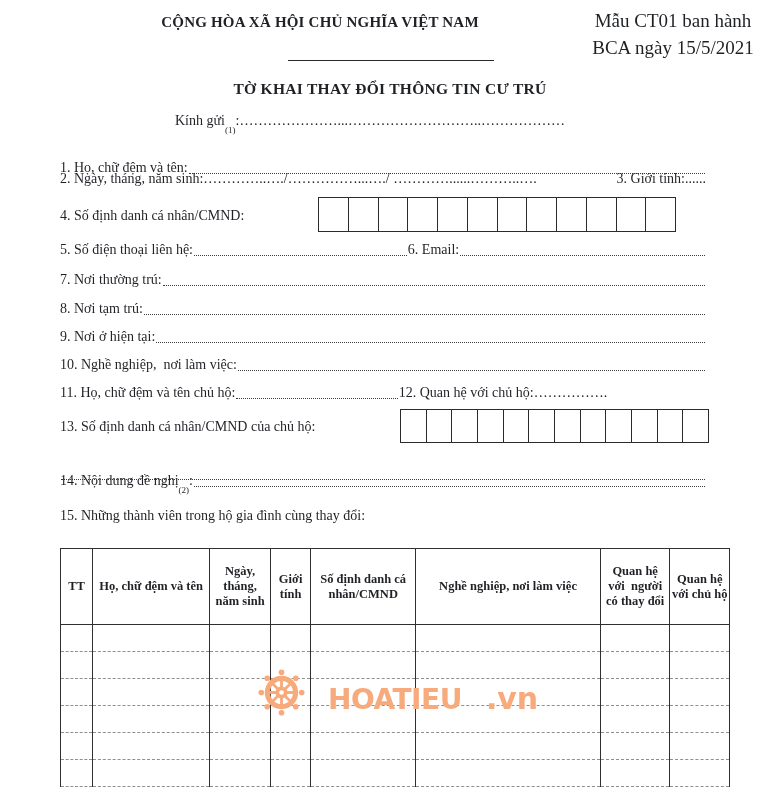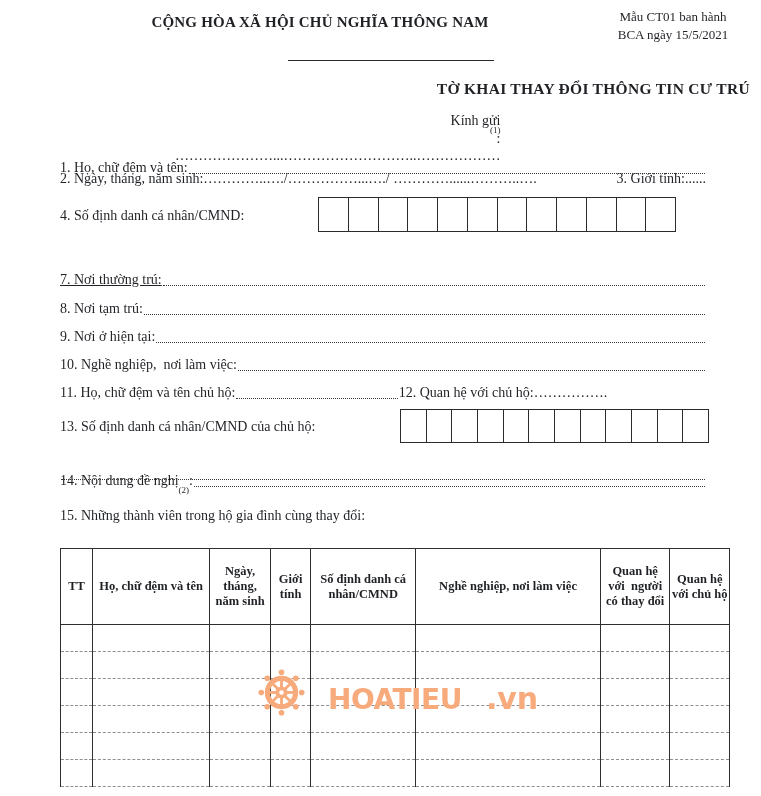--- a/index.html
+++ b/index.html
@@ -9,30 +9,30 @@
   }
   
   .nat-title{position:absolute;top:14px;left:30px;width:720px;text-align:center;
     font-size:15px;font-weight:bold;letter-spacing:.2px;}
   .nat-title-inner{display:inline-block;width:560px;margin-right:140px;}
   .motto{position:absolute;top:36px;left:30px;width:560px;text-align:center;
     font-size:14.5px;font-weight:bold;}
   .motto-underline{position:absolute;top:60px;left:288px;width:206px;height:0;
     border-top:1.5px solid #2a2a2a;}
   .form-ref{position:absolute;top:8px;left:588px;width:170px;text-align:center;
-    font-size:13px;line-height:1.4;}
-  .form-title{position:absolute;top:80px;left:30px;width:720px;text-align:right;
+    font-size:19px;line-height:1.4;}
+  .form-title{position:absolute;top:80px;left:30px;width:720px;text-align:center;
     font-size:15.5px;font-weight:bold;letter-spacing:.3px;}
   
   .row{position:absolute;left:60px;right:55px;display:flex;align-items:flex-end;
     font-size:14px;line-height:1.25;white-space:nowrap;}
   .leader{flex:1 1 auto;border-bottom:1.6px dotted #3a3a3a;margin:0 1px 3px 1px;min-width:10px;}
   .spacer{flex:1 1 auto;}
   sup{font-size:9px;line-height:0;}
-  .kinhgui{left:175px;right:auto;flex-direction:column;}
+  .kinhgui{left:175px;right:auto;}
   
   .digit-grid{position:absolute;display:flex;border:1.4px solid #2b2b2b;background:#fff;}
   .digit-grid .cell{flex:1 1 0;border-right:1.2px solid #2b2b2b;}
   .digit-grid .cell:last-child{border-right:none;}
   
   .members{position:absolute;top:548px;left:60px;width:670px;border-collapse:collapse;
     table-layout:fixed;font-size:12.5px;}
   .members th{border:1.3px solid #2f2f2f;font-weight:bold;text-align:center;
     vertical-align:middle;padding:2px 1px;line-height:1.18;height:71px;
     font-size:12.5px;word-wrap:break-word;}
@@ -46,21 +46,21 @@
     font-weight:bold;}
   .wm-brand{font-size:28px;letter-spacing:-0.5px;}
   .wm-tld{font-size:30px;margin-left:1px;}
 </style>
 </head>
 <body>
 
 <div class="page">
 
   <div class="nat-title">
-    <span class="nat-title-inner">CỘNG HÒA XÃ HỘI CHỦ NGHĨA THÔNG NAM</span>
+    <span class="nat-title-inner">CỘNG HÒA XÃ HỘI CHỦ NGHĨA VIỆT NAM</span>
   </div>
   <div class="motto-underline"></div>
 
   <div class="form-ref">
     <div>Mẫu CT01 ban hành</div>
     <div>BCA ngày 15/5/2021</div>
   </div>
 
   <div class="form-title">TỜ KHAI THAY ĐỔI THÔNG TIN CƯ TRÚ</div>
 
@@ -93,22 +93,28 @@
       <div class="cell"></div>
       <div class="cell"></div>
       <div class="cell"></div>
       <div class="cell"></div>
       <div class="cell"></div>
       <div class="cell"></div>
       <div class="cell"></div>
       <div class="cell"></div>
   </div>
 
-
-  <div class="row" style="top:271px;text-decoration:underline;">
+  <div class="row" style="top:241px;">
+    <span>5. Số điện thoại liên hệ:</span>
+    <span class="leader" style="flex-grow:1;"></span>
+    <span>6. Email:</span>
+    <span class="leader" style="flex-grow:1.15;"></span>
+  </div>
+
+  <div class="row" style="top:271px;">
     <span>7. Nơi thường trú:</span>
     <span class="leader"></span>
   </div>
 
   <div class="row" style="top:300px;">
     <span>8. Nơi tạm trú:</span>
     <span class="leader"></span>
   </div>
 
   <div class="row" style="top:328px;">

